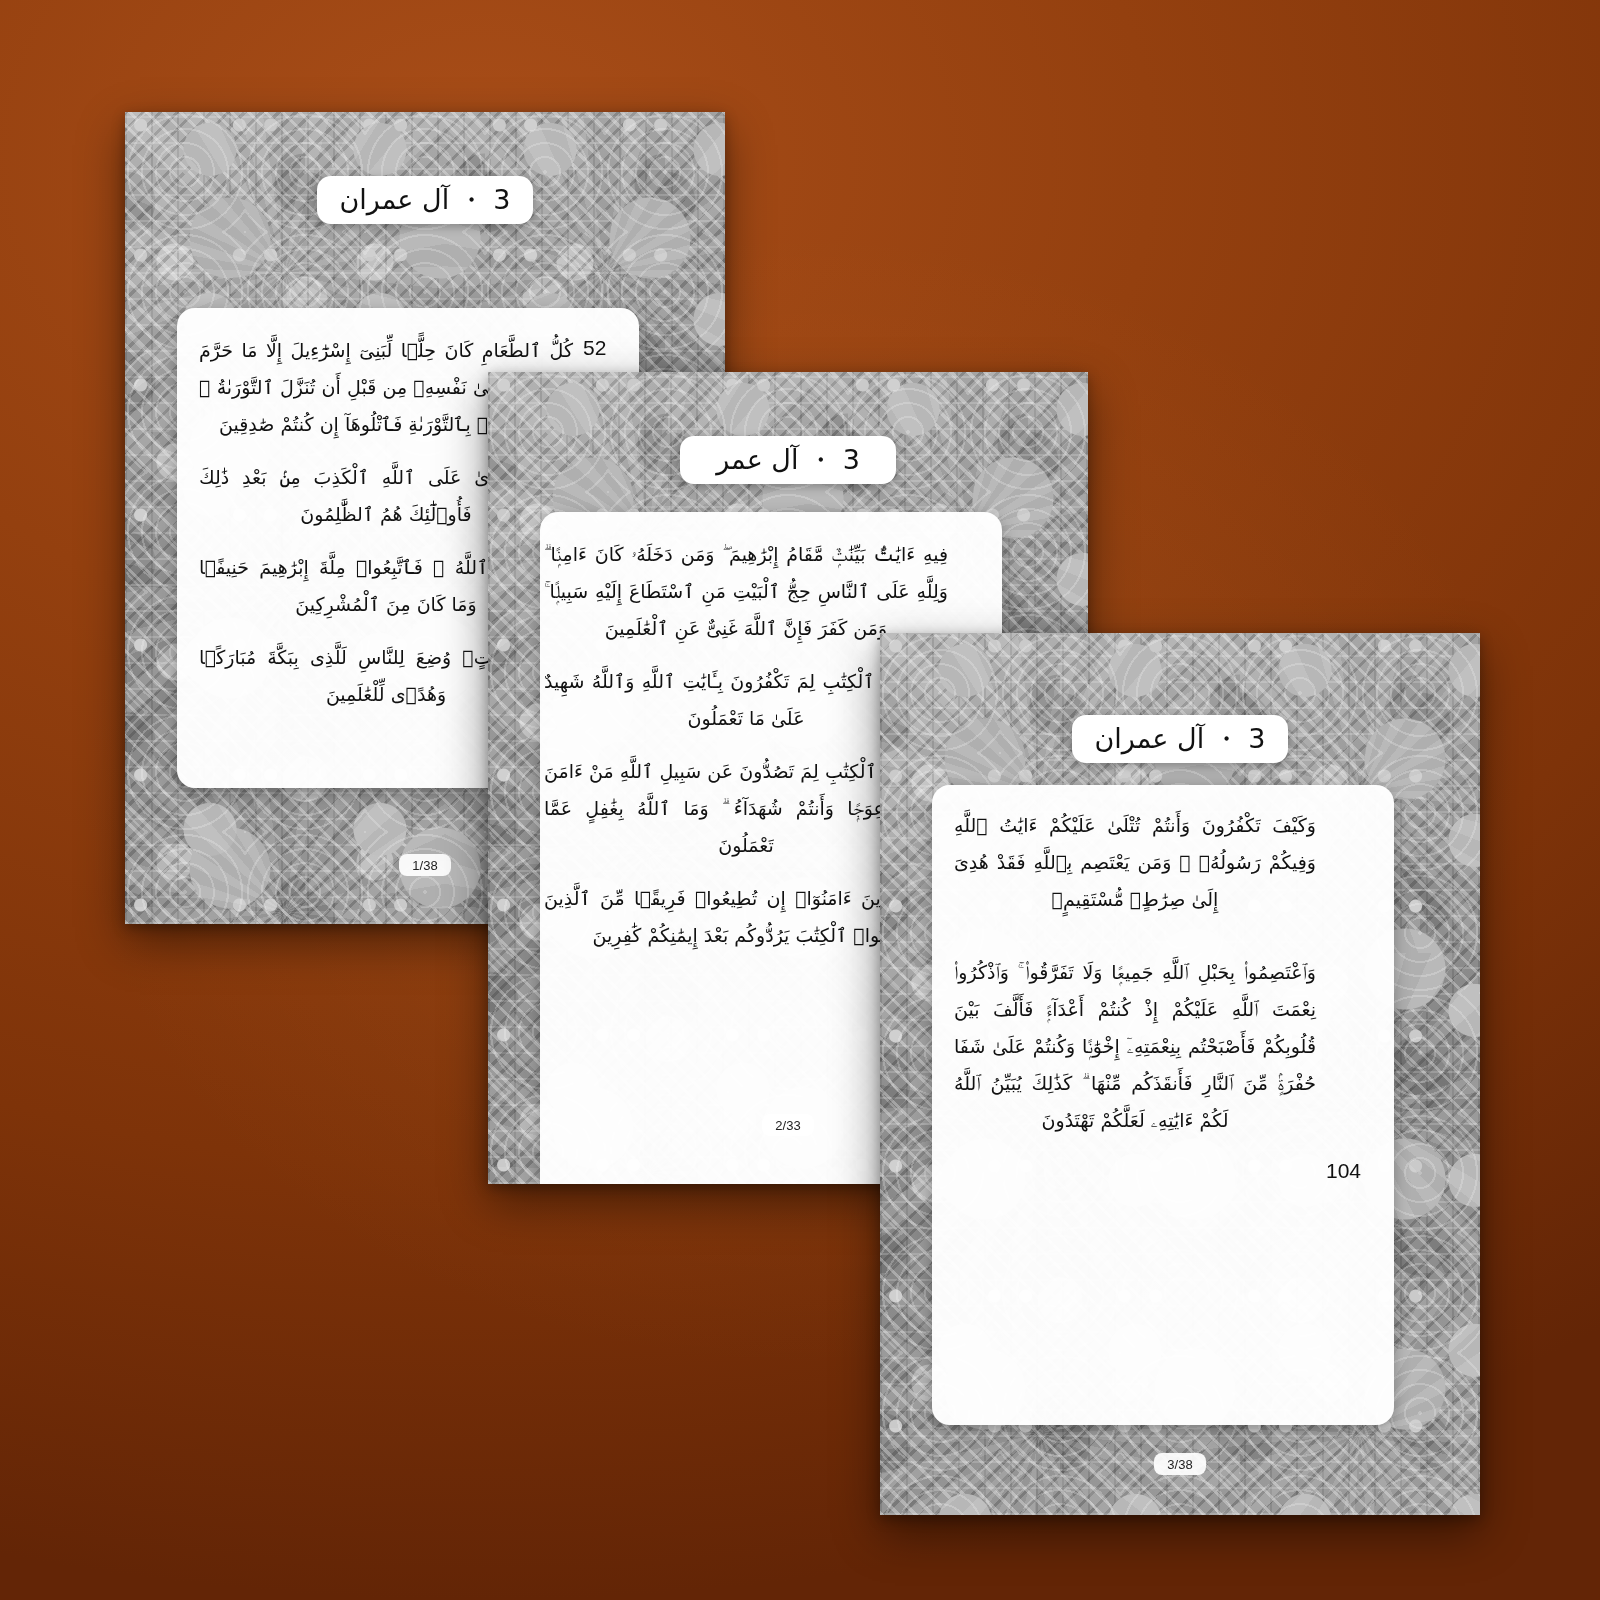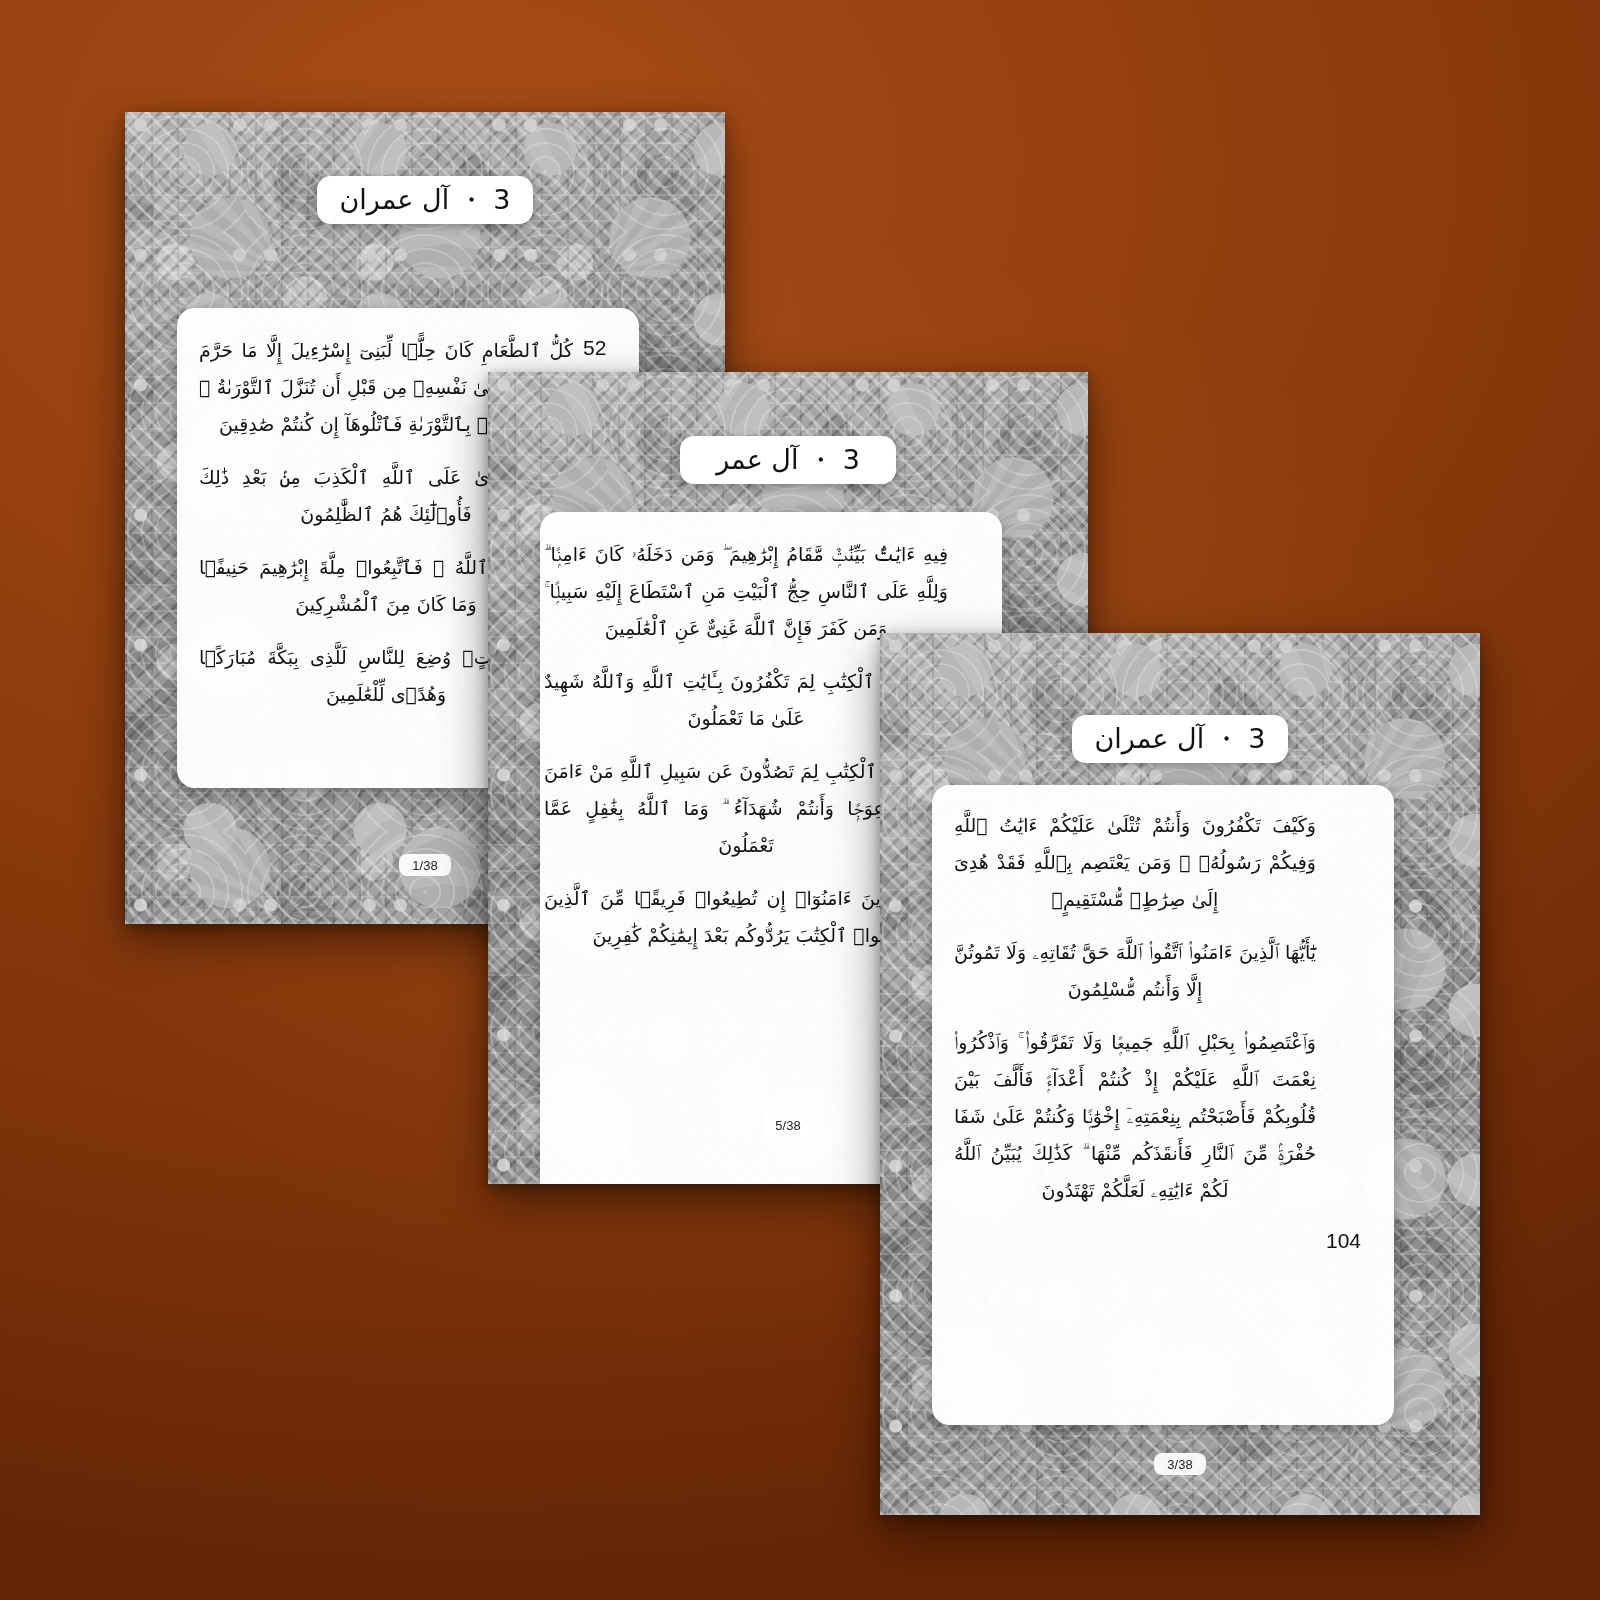--- a/index.html
+++ b/index.html
@@ -234,40 +234,39 @@
       <div class="verse">
         <div class="verse-num"></div>
         <div class="verse-text">قُلْ يَٰٓأَهْلَ ٱلْكِتَٰبِ لِمَ تَصُدُّونَ عَن سَبِيلِ ٱللَّهِ مَنْ ءَامَنَ تَبْغُونَهَا عِوَجًۭا وَأَنتُمْ شُهَدَآءُ ۗ وَمَا ٱللَّهُ بِغَٰفِلٍ عَمَّا تَعْمَلُونَ</div>
       </div>
       <div class="verse">
         <div class="verse-num">100</div>
         <div class="verse-text">يَٰٓأَيُّهَا ٱلَّذِينَ ءَامَنُوٓا۟ إِن تُطِيعُوا۟ فَرِيقًۭا مِّنَ ٱلَّذِينَ أُوتُوا۟ ٱلْكِتَٰبَ يَرُدُّوكُم بَعْدَ إِيمَٰنِكُمْ كَٰفِرِينَ</div>
       </div>
     </div>
 
-    <div class="page-indicator">5/38</div>
+    <div class="page-indicator">2/33</div>
   </div>
 </div>
 
 <div class="card" id="card-3">
   <div class="page clip">
     <div class="pattern"></div>
 
     <div class="surah-title">
       <span>3 ・ آل عمران</span>
     </div>
 
     <div class="text-panel">
       <div class="verse">
         <div class="verse-num"></div>
         <div class="verse-text">وَكَيْفَ تَكْفُرُونَ وَأَنتُمْ تُتْلَىٰ عَلَيْكُمْ ءَايَٰتُ ٱللَّهِ وَفِيكُمْ رَسُولُهُۥ ۗ وَمَن يَعْتَصِم بِٱللَّهِ فَقَدْ هُدِىَ إِلَىٰ صِرَٰطٍۢ مُّسْتَقِيمٍۢ</div>
       </div>
       <div class="verse">
         <div class="verse-num"></div>
-        <div class="verse-text">يَٰٓأَيُّهَا ٱلَّذِينَ ءَامَنُوا۟ ٱتَّقُوا۟ ٱللَّهَ حَقَّ تُقَاتِهِۦ وَلَا تَمُوتُنَّ إِلَّا وَأَنتُم مُّسْلِمُونَ</div>
       </div>
       <div class="verse">
         <div class="verse-num"></div>
         <div class="verse-text">وَٱعْتَصِمُوا۟ بِحَبْلِ ٱللَّهِ جَمِيعًۭا وَلَا تَفَرَّقُوا۟ ۚ وَٱذْكُرُوا۟ نِعْمَتَ ٱللَّهِ عَلَيْكُمْ إِذْ كُنتُمْ أَعْدَآءًۭ فَأَلَّفَ بَيْنَ قُلُوبِكُمْ فَأَصْبَحْتُم بِنِعْمَتِهِۦٓ إِخْوَٰنًۭا وَكُنتُمْ عَلَىٰ شَفَا حُفْرَةٍۢ مِّنَ ٱلنَّارِ فَأَنقَذَكُم مِّنْهَا ۗ كَذَٰلِكَ يُبَيِّنُ ٱللَّهُ لَكُمْ ءَايَٰتِهِۦ لَعَلَّكُمْ تَهْتَدُونَ</div>
       </div>
       <div class="verse">
         <div class="verse-num">104</div>
       </div>
     </div>
 

